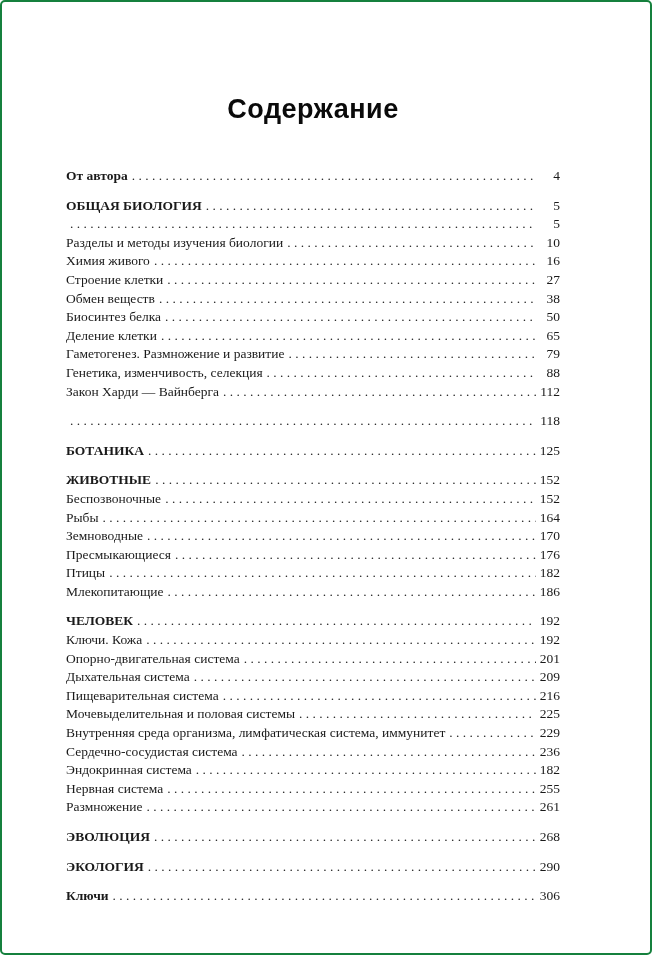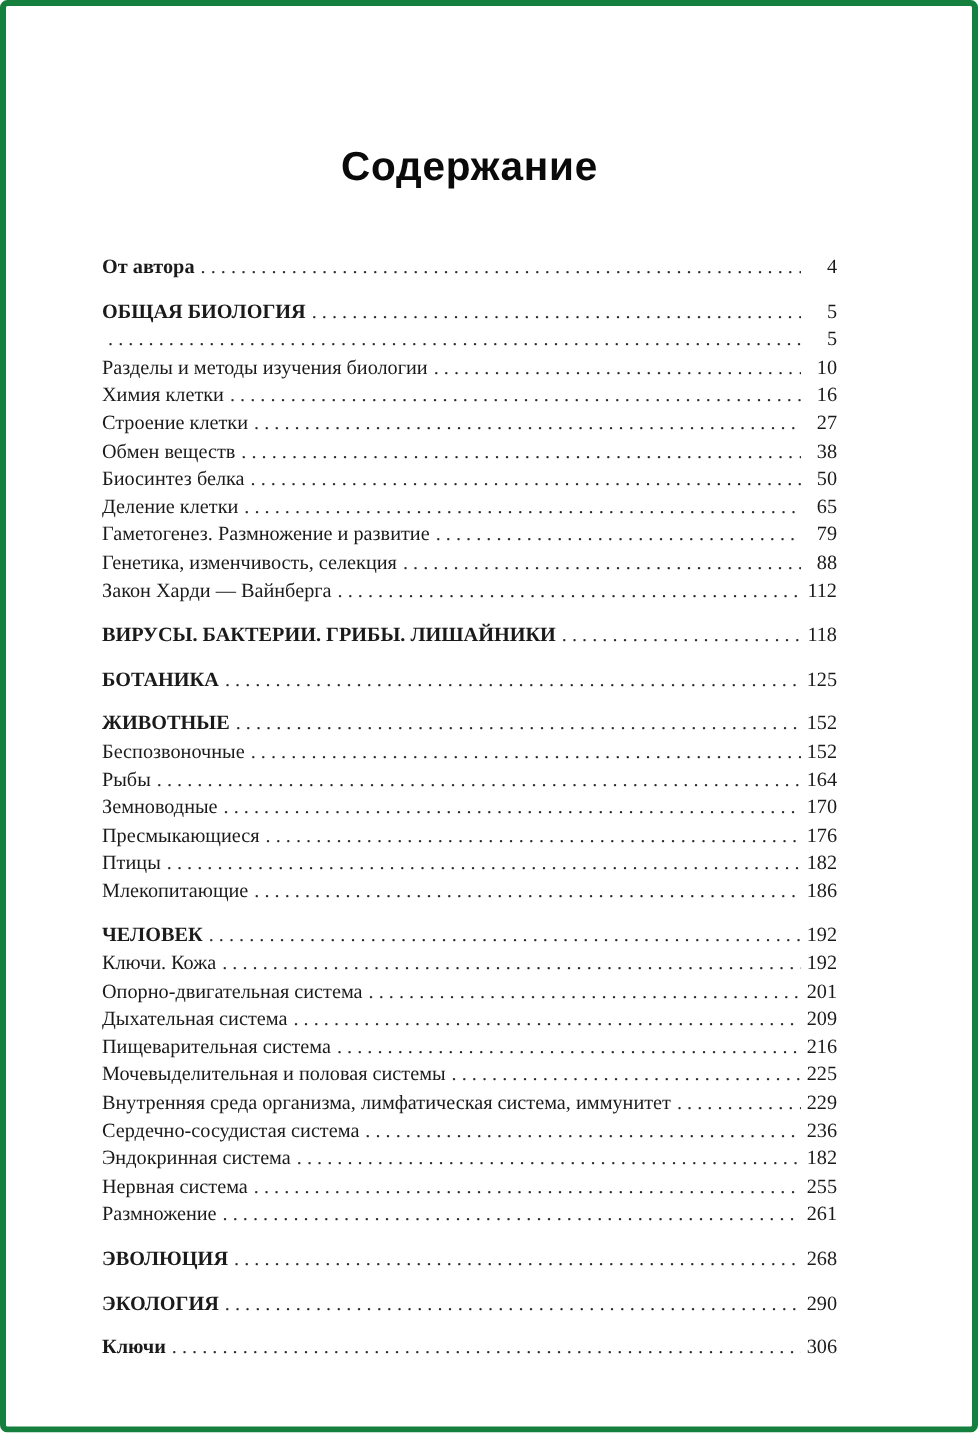--- a/index.html
+++ b/index.html
@@ -6,21 +6,21 @@
     margin: 0;
     padding: 0;
     background: #ffffff;
     font-family: "Liberation Serif", serif;
   }
   .book-page {
     box-sizing: border-box;
     width: 652px;
     height: 955px;
     background: #ffffff;
-    border: 4px solid #15803d;
+    border: 2px solid #15803d;
     border-radius: 5px;
     padding: 92px 90px 40px 64px;
     overflow: hidden;
   }
   .page-title {
     font-family: "Liberation Sans", sans-serif;
     font-weight: bold;
     font-size: 27px;
     color: #0a0a0a;
     text-align: center;
@@ -86,21 +86,21 @@
         <div class="toc-row">
           <span class="toc-leader">. . . . . . . . . . . . . . . . . . . . . . . . . . . . . . . . . . . . . . . . . . . . . . . . . . . . . . . . . . . . . . . . . . . . . . . . . . . . . . . . . . . . . . . . . . . . . . . . . . . . . . . . . . . . . . . . . . . . . . . . . . . . . . . . . . . . . . . . . . . . . . . . . . . . . . . . . . . . . . . . </span>
           <span class="toc-page">5</span>
         </div>
         <div class="toc-row">
           <span class="toc-label">Разделы и методы изучения биологии</span>
           <span class="toc-leader">. . . . . . . . . . . . . . . . . . . . . . . . . . . . . . . . . . . . . . . . . . . . . . . . . . . . . . . . . . . . . . . . . . . . . . . . . . . . . . . . . . . . . . . . . . . . . . . . . . . . . . . . . . . . . . . . . . . . . . . . . . . . . . . . . . . . . . . . . . . . . . . . . . . . . . . . . . . . . . . . </span>
           <span class="toc-page">10</span>
         </div>
         <div class="toc-row">
-          <span class="toc-label">Химия клетки</span>
+          <span class="toc-label">Химия живого</span>
           <span class="toc-leader">. . . . . . . . . . . . . . . . . . . . . . . . . . . . . . . . . . . . . . . . . . . . . . . . . . . . . . . . . . . . . . . . . . . . . . . . . . . . . . . . . . . . . . . . . . . . . . . . . . . . . . . . . . . . . . . . . . . . . . . . . . . . . . . . . . . . . . . . . . . . . . . . . . . . . . . . . . . . . . . . </span>
           <span class="toc-page">16</span>
         </div>
         <div class="toc-row">
           <span class="toc-label">Строение клетки</span>
           <span class="toc-leader">. . . . . . . . . . . . . . . . . . . . . . . . . . . . . . . . . . . . . . . . . . . . . . . . . . . . . . . . . . . . . . . . . . . . . . . . . . . . . . . . . . . . . . . . . . . . . . . . . . . . . . . . . . . . . . . . . . . . . . . . . . . . . . . . . . . . . . . . . . . . . . . . . . . . . . . . . . . . . . . . </span>
           <span class="toc-page">27</span>
         </div>
         <div class="toc-row">
           <span class="toc-label">Обмен веществ</span>
@@ -128,21 +128,20 @@
           <span class="toc-page">88</span>
         </div>
         <div class="toc-row">
           <span class="toc-label">Закон Харди — Вайнберга</span>
           <span class="toc-leader">. . . . . . . . . . . . . . . . . . . . . . . . . . . . . . . . . . . . . . . . . . . . . . . . . . . . . . . . . . . . . . . . . . . . . . . . . . . . . . . . . . . . . . . . . . . . . . . . . . . . . . . . . . . . . . . . . . . . . . . . . . . . . . . . . . . . . . . . . . . . . . . . . . . . . . . . . . . . . . . . </span>
           <span class="toc-page">112</span>
         </div>
       </div>
       <div class="toc-group">
         <div class="toc-row bold">
-          <span class="toc-label">ВИРУСЫ. БАКТЕРИИ. ГРИБЫ. ЛИШАЙНИКИ</span>
           <span class="toc-leader">. . . . . . . . . . . . . . . . . . . . . . . . . . . . . . . . . . . . . . . . . . . . . . . . . . . . . . . . . . . . . . . . . . . . . . . . . . . . . . . . . . . . . . . . . . . . . . . . . . . . . . . . . . . . . . . . . . . . . . . . . . . . . . . . . . . . . . . . . . . . . . . . . . . . . . . . . . . . . . . . </span>
           <span class="toc-page">118</span>
         </div>
       </div>
       <div class="toc-group">
         <div class="toc-row bold">
           <span class="toc-label">БОТАНИКА</span>
           <span class="toc-leader">. . . . . . . . . . . . . . . . . . . . . . . . . . . . . . . . . . . . . . . . . . . . . . . . . . . . . . . . . . . . . . . . . . . . . . . . . . . . . . . . . . . . . . . . . . . . . . . . . . . . . . . . . . . . . . . . . . . . . . . . . . . . . . . . . . . . . . . . . . . . . . . . . . . . . . . . . . . . . . . . </span>
           <span class="toc-page">125</span>
         </div>

